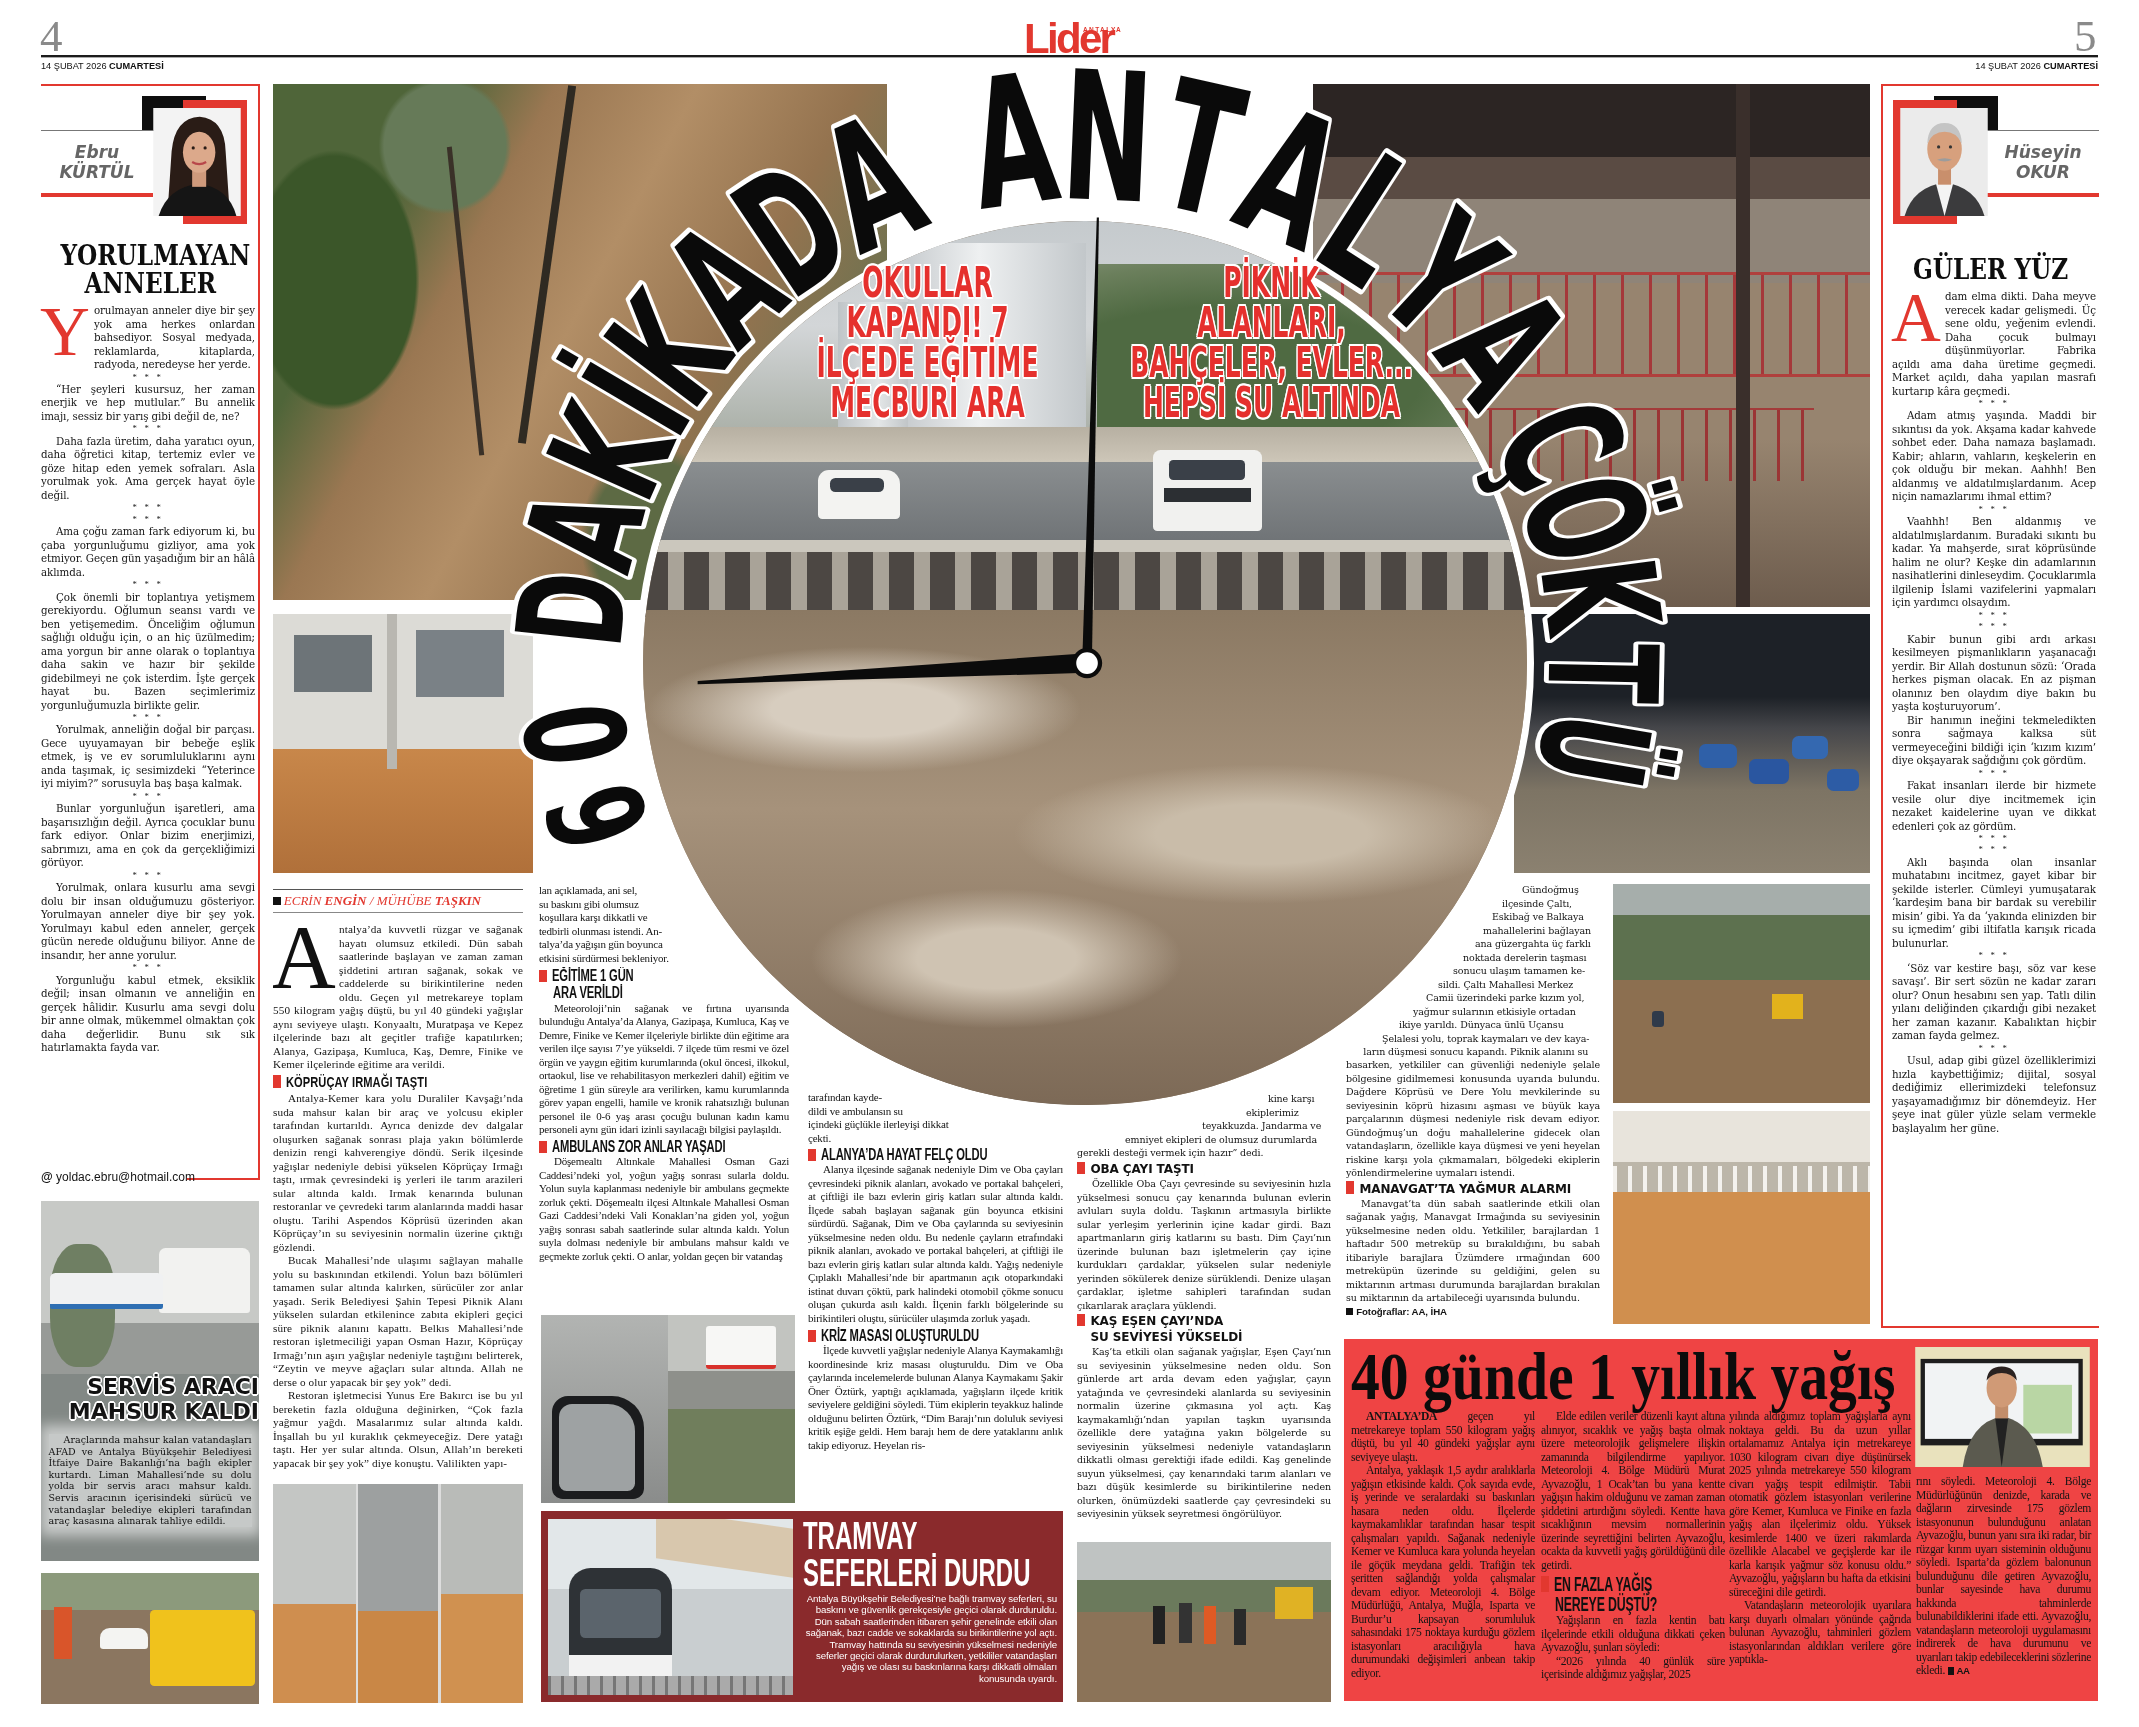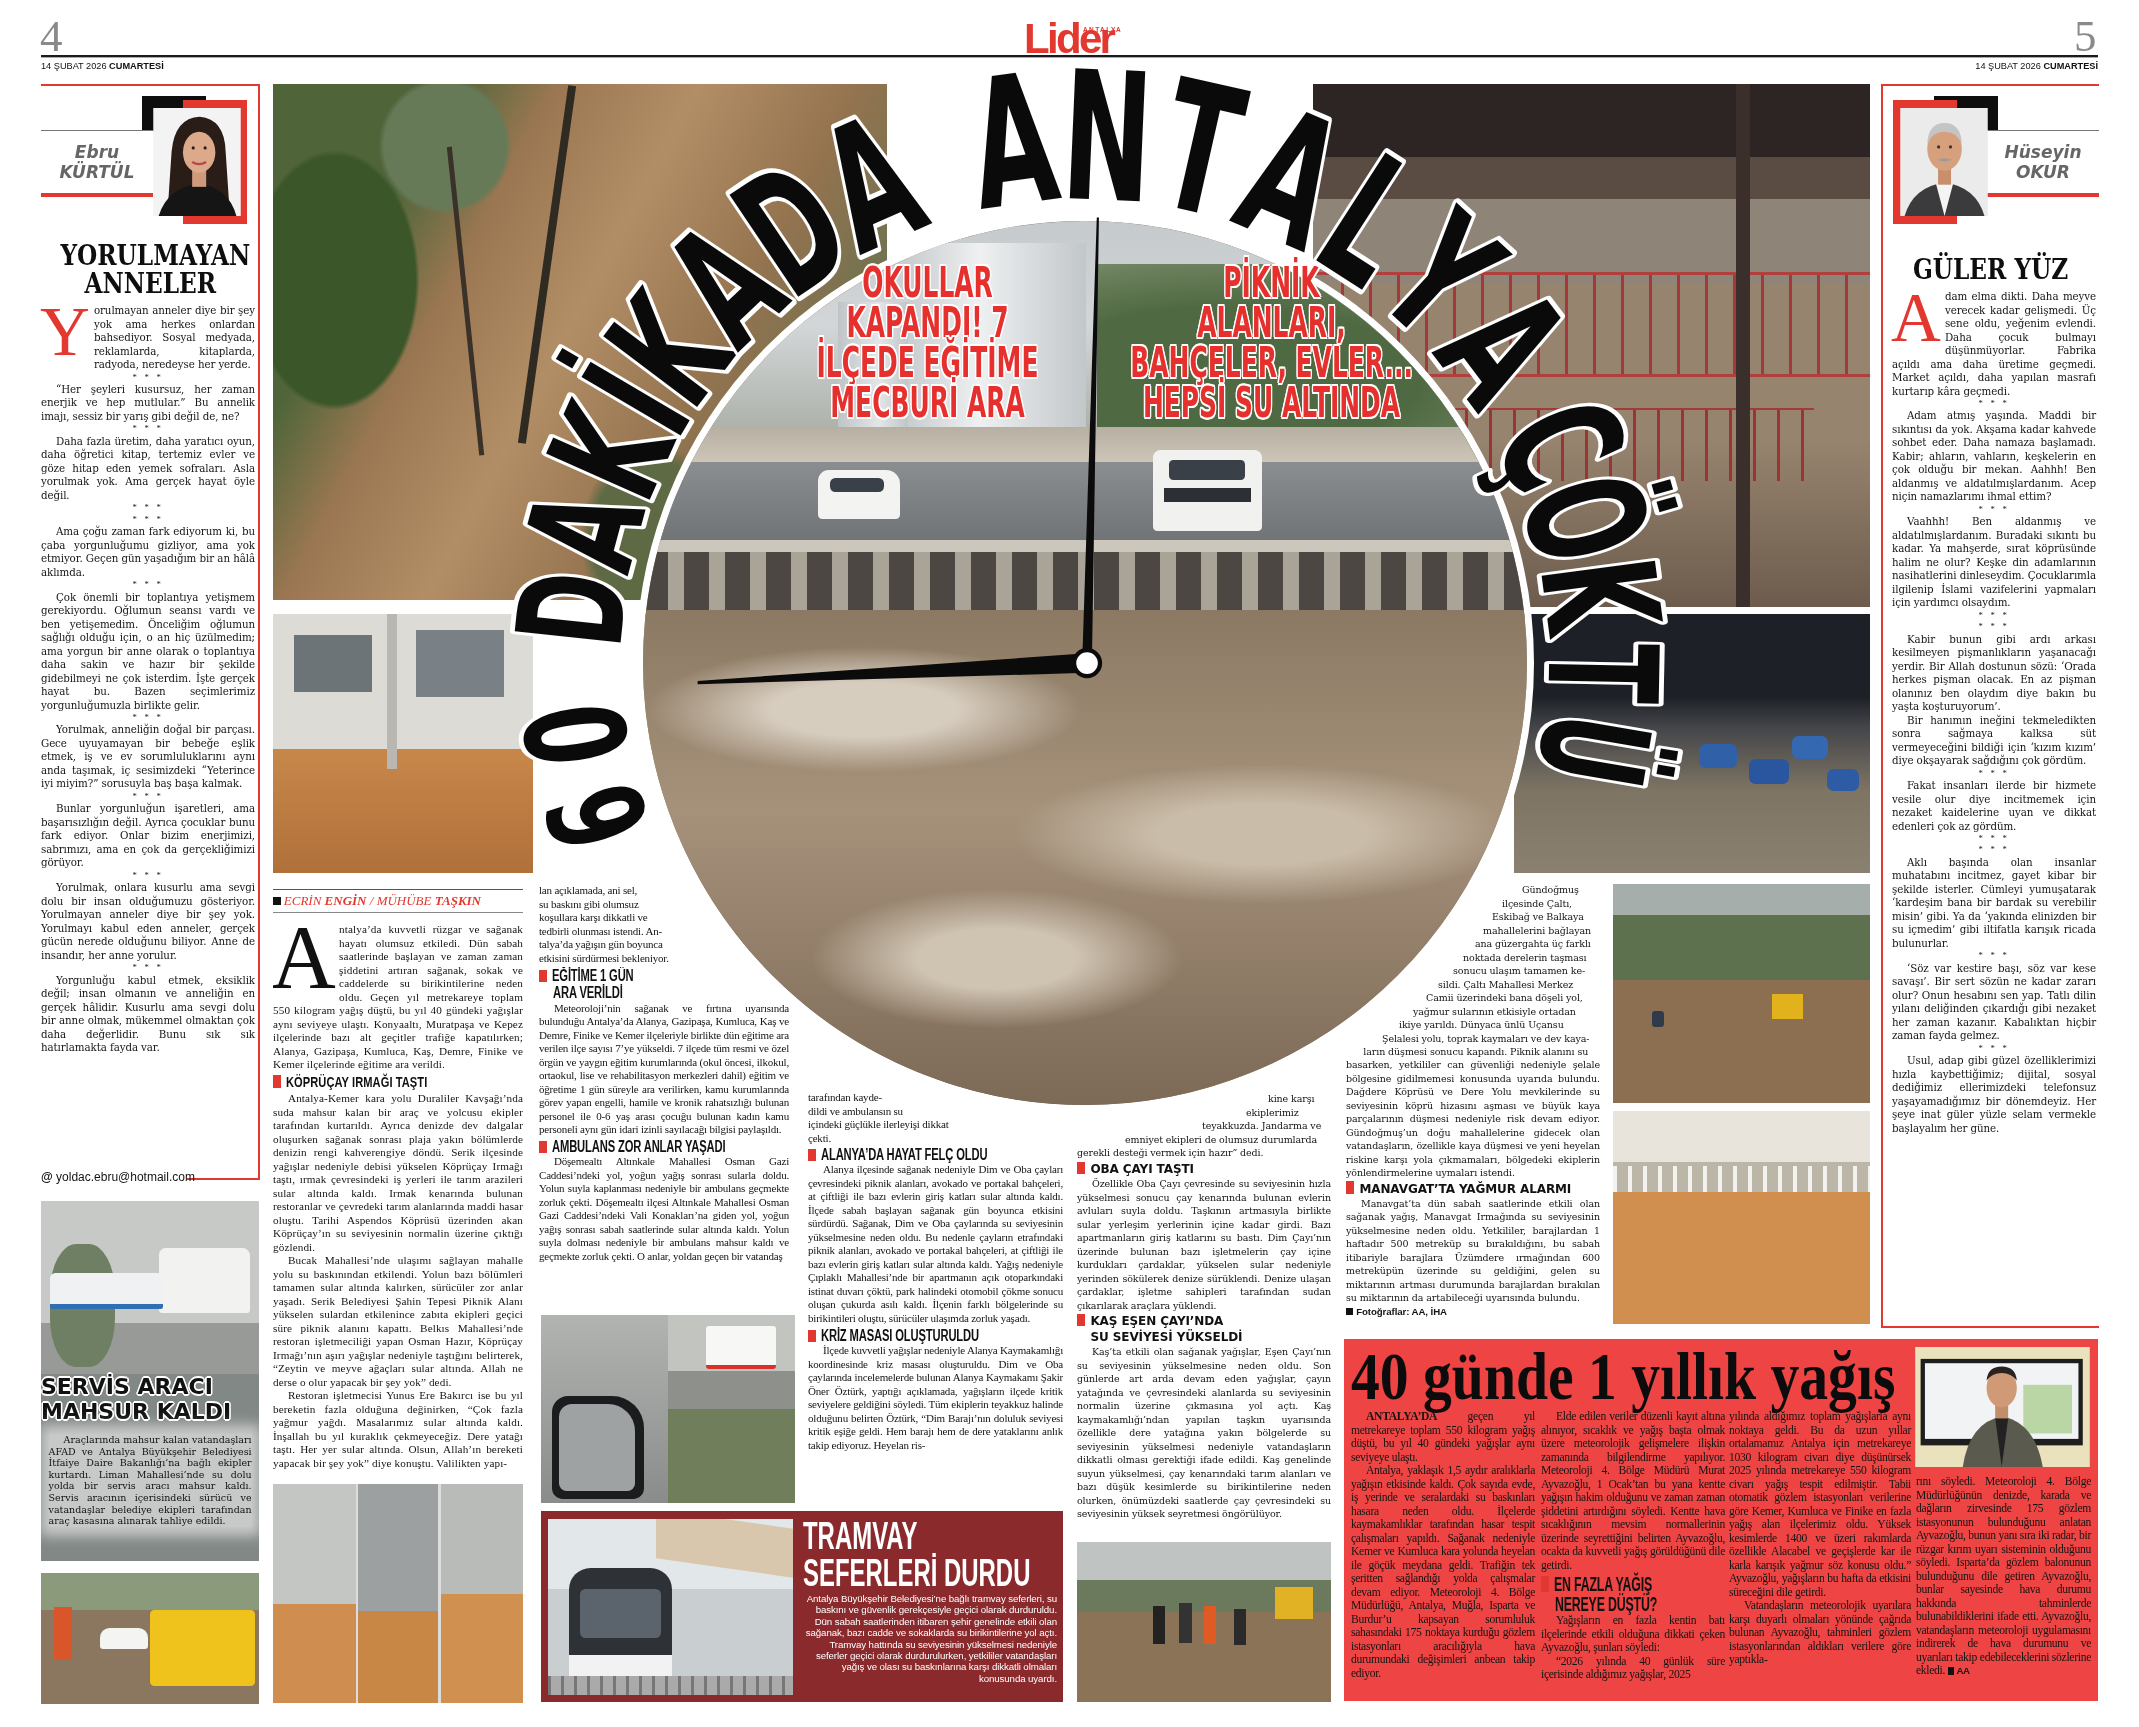--- a/index.html
+++ b/index.html
@@ -56,21 +56,21 @@
  background:radial-gradient(ellipse 40% 25% at 30% 70%,#b9a994 0 40%,transparent 70%),radial-gradient(ellipse 50% 30% at 70% 85%,#a08c74 0 40%,transparent 70%),linear-gradient(180deg,#7b6a58,#9b8874 50%,#6c5b4a)}
 
 
 .box40{position:absolute;left:1344px;top:1339px;width:754px;height:362px;background:#ef4444}
 .hl40{font-family:"Liberation Serif",serif;font-weight:700;font-size:67px;line-height:67px;white-space:nowrap;color:#0c0c0c}
 .hl40 span{display:inline-block;transform:scaleX(.86);transform-origin:left center}
 .tram{position:absolute;left:541px;top:1511px;width:522px;height:191px;background:#8a2a2c}
 .tramtitle{font-family:"Liberation Sans",sans-serif;font-weight:700;font-size:38px;line-height:37px;color:#fff;white-space:nowrap}
 .tramtitle span{display:inline-block;transform:scaleX(.63);transform-origin:left center}
 .trambody{font-family:"Liberation Sans",sans-serif;font-size:9.7px;line-height:11.4px;color:#fff;letter-spacing:-0.1px;text-align:right}
-.servtitle{font-family:"DejaVu Sans",sans-serif;font-weight:700;font-size:22px;line-height:25px;color:#111;text-align:left;white-space:nowrap;
+.servtitle{font-family:"DejaVu Sans",sans-serif;font-weight:700;font-size:22px;line-height:25px;color:#111;text-align:right;white-space:nowrap;
  text-shadow:1.6px 0 #fff,-1.6px 0 #fff,0 1.6px #fff,0 -1.6px #fff,1.1px 1.1px #fff,-1.1px -1.1px #fff,1.1px -1.1px #fff,-1.1px 1.1px #fff}
 .servbody{font-family:"DejaVu Serif",serif;font-size:9.5px;line-height:11.6px;color:#111;text-align:justify;background:rgba(255,255,255,.55);box-shadow:0 0 12px 8.7px rgba(255,255,255,.55)}
 .credit{font-family:"Liberation Sans",sans-serif;font-weight:700;font-size:9.7px;line-height:13px;white-space:nowrap}
 </style>
 </head>
 <body>
 
 <div class="a pgnum" style="left:40px;top:14px">4</div>
 <div class="a pgnum" style="left:2074px;top:14px">5</div>
 <div class="a" style="left:1024px;top:18.4px;width:97px;height:38px">
@@ -379,21 +379,21 @@
 
 <div class="a txtD" style="left:1346px;top:883px;width:254px">
   <div class="line" style="padding-left:176px">Gündoğmuş</div>
   <div class="line" style="padding-left:156px">ilçesinde Çaltı,</div>
   <div class="line" style="padding-left:146px">Eskibağ ve Balkaya</div>
   <div class="line" style="padding-left:137px">mahallelerini bağlayan</div>
   <div class="line" style="padding-left:129px">ana güzergahta üç farklı</div>
   <div class="line" style="padding-left:117px">noktada derelerin taşması</div>
   <div class="line" style="padding-left:107px">sonucu ulaşım tamamen ke-</div>
   <div class="line" style="padding-left:92px">sildi. Çaltı Mahallesi Merkez</div>
-  <div class="line" style="padding-left:80px">Camii üzerindeki bana döşeli yol,</div>
+  <div class="line" style="padding-left:80px">Camii üzerindeki parke kızım yol,</div>
   <div class="line" style="padding-left:67px">yağmur sularının etkisiyle ortadan</div>
   <div class="line" style="padding-left:53px">ikiye yarıldı. Dünyaca ünlü Uçansu</div>
   <div class="line" style="padding-left:36px">Şelalesi yolu, toprak kaymaları ve dev kaya-</div>
   <div class="line" style="padding-left:17.3px">ların düşmesi sonucu kapandı. Piknik alanını su</div>
 </div>
 <div class="a txtD" style="left:1346px;top:1058px;width:254px;height:279px;overflow:hidden">
   <p class="ni">basarken, yetkililer can güvenliği nedeniyle şelale bölgesine gidilmemesi konusunda uyarıda bulundu. Dağdere Köprüsü ve Dere Yolu mevkilerinde su seviyesinin köprü hizasını aşması ve büyük kaya parçalarının düşmesi nedeniyle risk devam ediyor. Gündoğmuş’un doğu mahallelerine gidecek olan vatandaşların, özellikle kaya düşmesi ve yeni heyelan riskine karşı yola çıkmamaları, bölgedeki ekiplerin yönlendirmelerine uymaları istendi.</p>
   <div class="h hD" style="margin-top:1.1px"><span class="sq"></span><span>MANAVGAT’TA YAĞMUR ALARMI</span></div>
   <p>Manavgat’ta dün sabah saatlerinde etkili olan sağanak yağış, Manavgat Irmağında su seviyesinin yükselmesine neden oldu. Yetkililer, barajlardan 1 haftadır 500 metreküp su bırakıldığını, bu sabah itibariyle barajlara Üzümdere ırmağından 600 metreküpün üzerinde su geldiğini, gelen su miktarının artması durumunda barajlardan bırakılan su miktarının da artabileceği uyarısında bulundu.</p>
   <div class="credit"><span style="display:inline-block;width:7px;height:7px;background:#111;margin-right:3.2px"></span><span>Fotoğraflar: AA, İHA</span></div>

